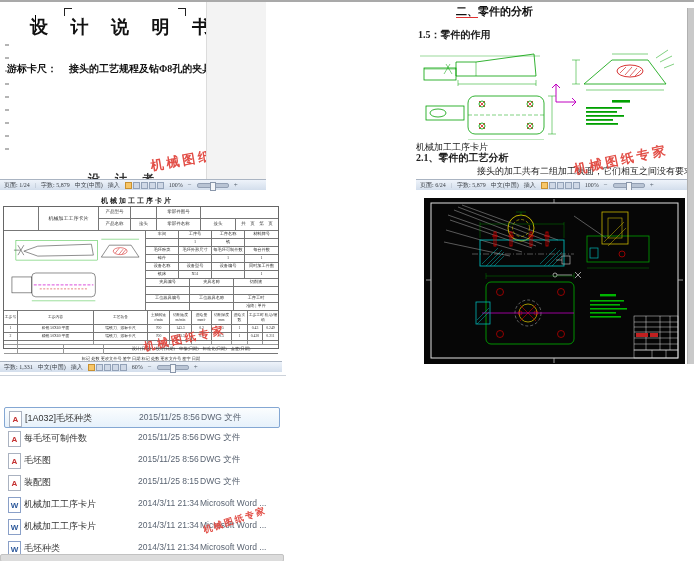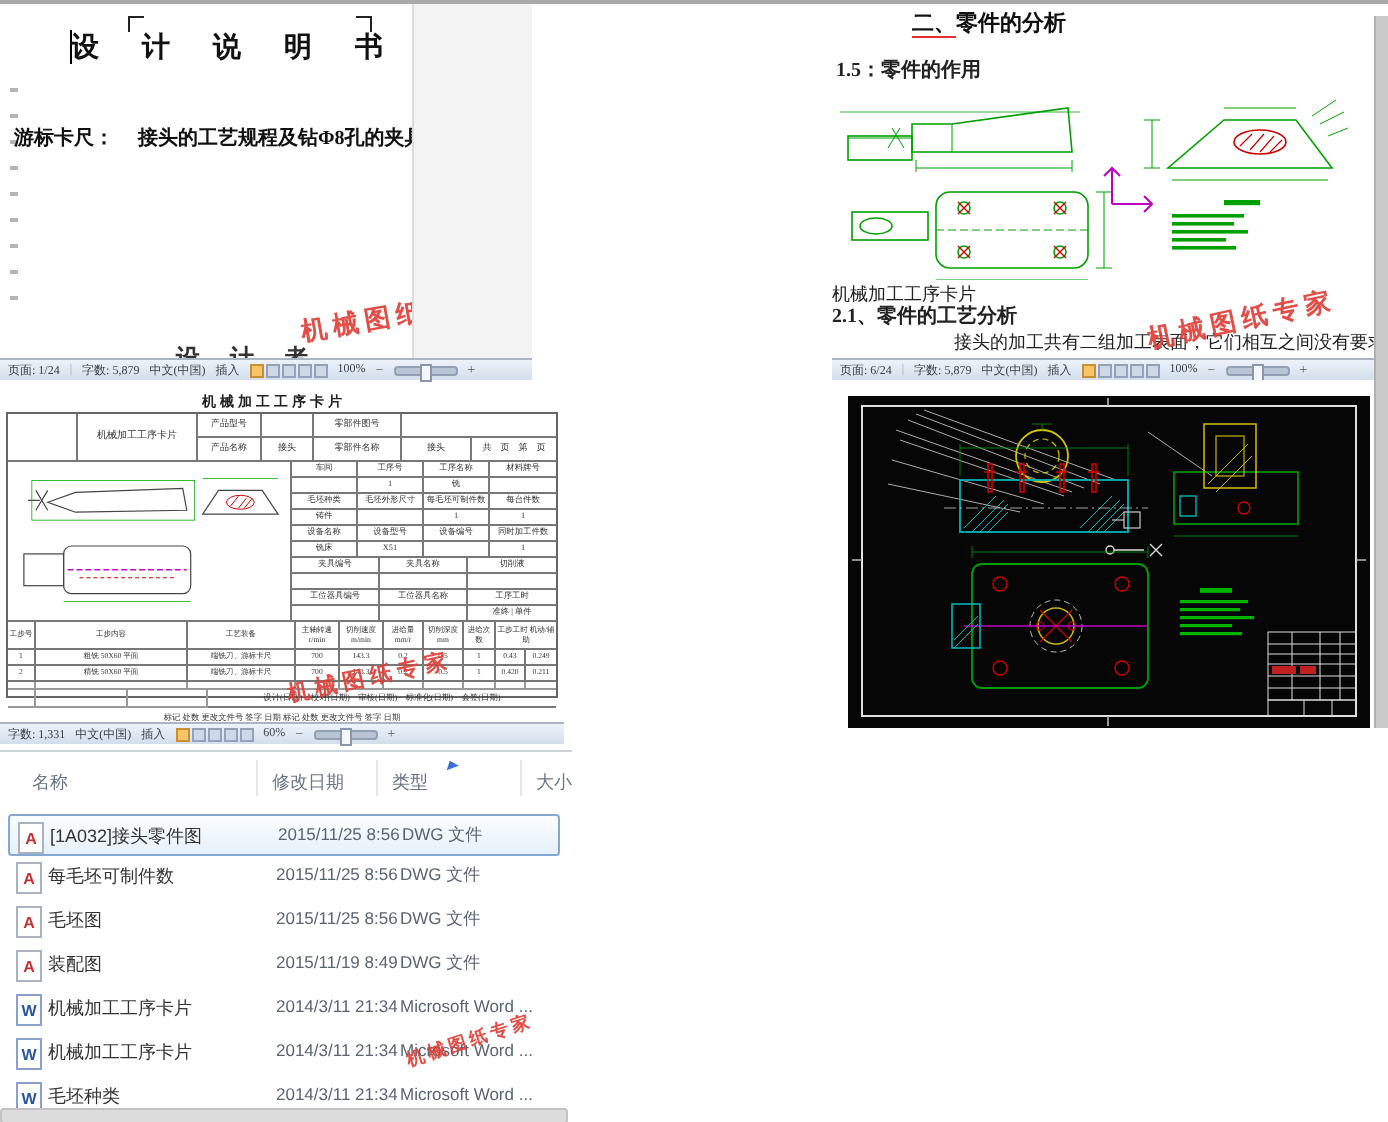--- a/index.html
+++ b/index.html
@@ -25,21 +25,21 @@
   .zhandle{position:absolute;left:12px;top:-2px;width:4px;height:7px;background:#f4f6f9;border:1px solid #8a97ab;display:block;}
 
   
   .doc1{position:absolute;left:0;top:2px;width:266px;height:188px;background:#f3f3f3;}
   .doc1 .page{position:absolute;left:0;top:0;width:206px;height:177px;background:#fff;
      border-right:1px solid #dcdcdc;overflow:hidden;}
   .cmark{position:absolute;width:7px;height:7px;border-color:#8a8a8a;}
   .cm-l{left:64px;top:6px;border-left:1px solid;border-top:1px solid;}
   .cm-r{left:178px;top:6px;border-right:1px solid;border-top:1px solid;}
   .doc1-title{position:absolute;left:30px;top:13px;width:176px;text-align:center;
-     font-size:14px;font-weight:bold;letter-spacing:9px;color:#111;white-space:nowrap;}
+     font-size:18px;font-weight:bold;letter-spacing:9px;color:#111;white-space:nowrap;}
   .caret{position:absolute;left:35px;top:13px;width:1px;height:17px;background:#000;}
   .pmcol{position:absolute;left:5px;top:42px;display:flex;flex-direction:column;gap:11px;}
   .pmcol i{width:4px;height:2px;background:#b5b5b5;display:block;}
   .doc1-subject{position:absolute;left:7px;top:60px;width:252px;font-size:10px;font-weight:bold;
      color:#111;white-space:nowrap;overflow:hidden;}
   .doc1-subject .lbl{margin-right:12px;}
   .peek{position:absolute;left:88px;top:169px;font-size:12px;font-weight:bold;letter-spacing:6px;color:#333;}
   .wm1{left:150px;top:147px;font-size:13px;transform:rotate(-10deg);}
 
   
@@ -502,53 +502,43 @@
       </g>
       <g fill="#c02020">
         <rect x="212" y="135" width="12" height="4"></rect>
         <rect x="226" y="135" width="8" height="4"></rect>
       </g>
     </svg>
   </section>
   <div class="edge-strip"></div>
 
   <section class="files">
-    <div class="fhead">
-      <span class="fc" style="left:16px;">名称</span>
-      <span class="fc" style="left:136px;">修改日期</span>
-      <span class="fc" style="left:196px;">类型</span>
-      <span class="fc" style="left:268px;">大小</span>
-      <i class="fh-sep" style="left:128px;"></i>
-      <i class="fh-sep" style="left:188px;"></i>
-      <i class="fh-sep" style="left:260px;"></i>
-      <i class="cursor-arrow"></i>
-    </div>
 
     <div class="frow sel" style="top:31px;">
       <span class="fico dwg">A</span>
-      <span class="nm">[1A032]接头零件图</span>
+      <span class="nm">[1A032]毛坯种类</span>
       <span class="dt">2015/11/25 8:56</span>
       <span class="tp">DWG 文件</span>
     </div>
     <div class="frow" style="top:52px;">
       <span class="fico dwg">A</span>
       <span class="nm">每毛坯可制件数</span>
       <span class="dt">2015/11/25 8:56</span>
       <span class="tp">DWG 文件</span>
     </div>
     <div class="frow" style="top:74px;">
       <span class="fico dwg">A</span>
       <span class="nm">毛坯图</span>
       <span class="dt">2015/11/25 8:56</span>
       <span class="tp">DWG 文件</span>
     </div>
     <div class="frow" style="top:96px;">
       <span class="fico dwg">A</span>
       <span class="nm">装配图</span>
-      <span class="dt">2015/11/19 8:49</span>
+      <span class="dt">2015/11/25 8:15</span>
       <span class="tp">DWG 文件</span>
     </div>
     <div class="frow" style="top:118px;">
       <span class="fico word">W</span>
       <span class="nm">机械加工工序卡片</span>
       <span class="dt">2014/3/11 21:34</span>
       <span class="tp">Microsoft Word ...</span>
     </div>
     <div class="frow" style="top:140px;">
       <span class="fico word">W</span>

